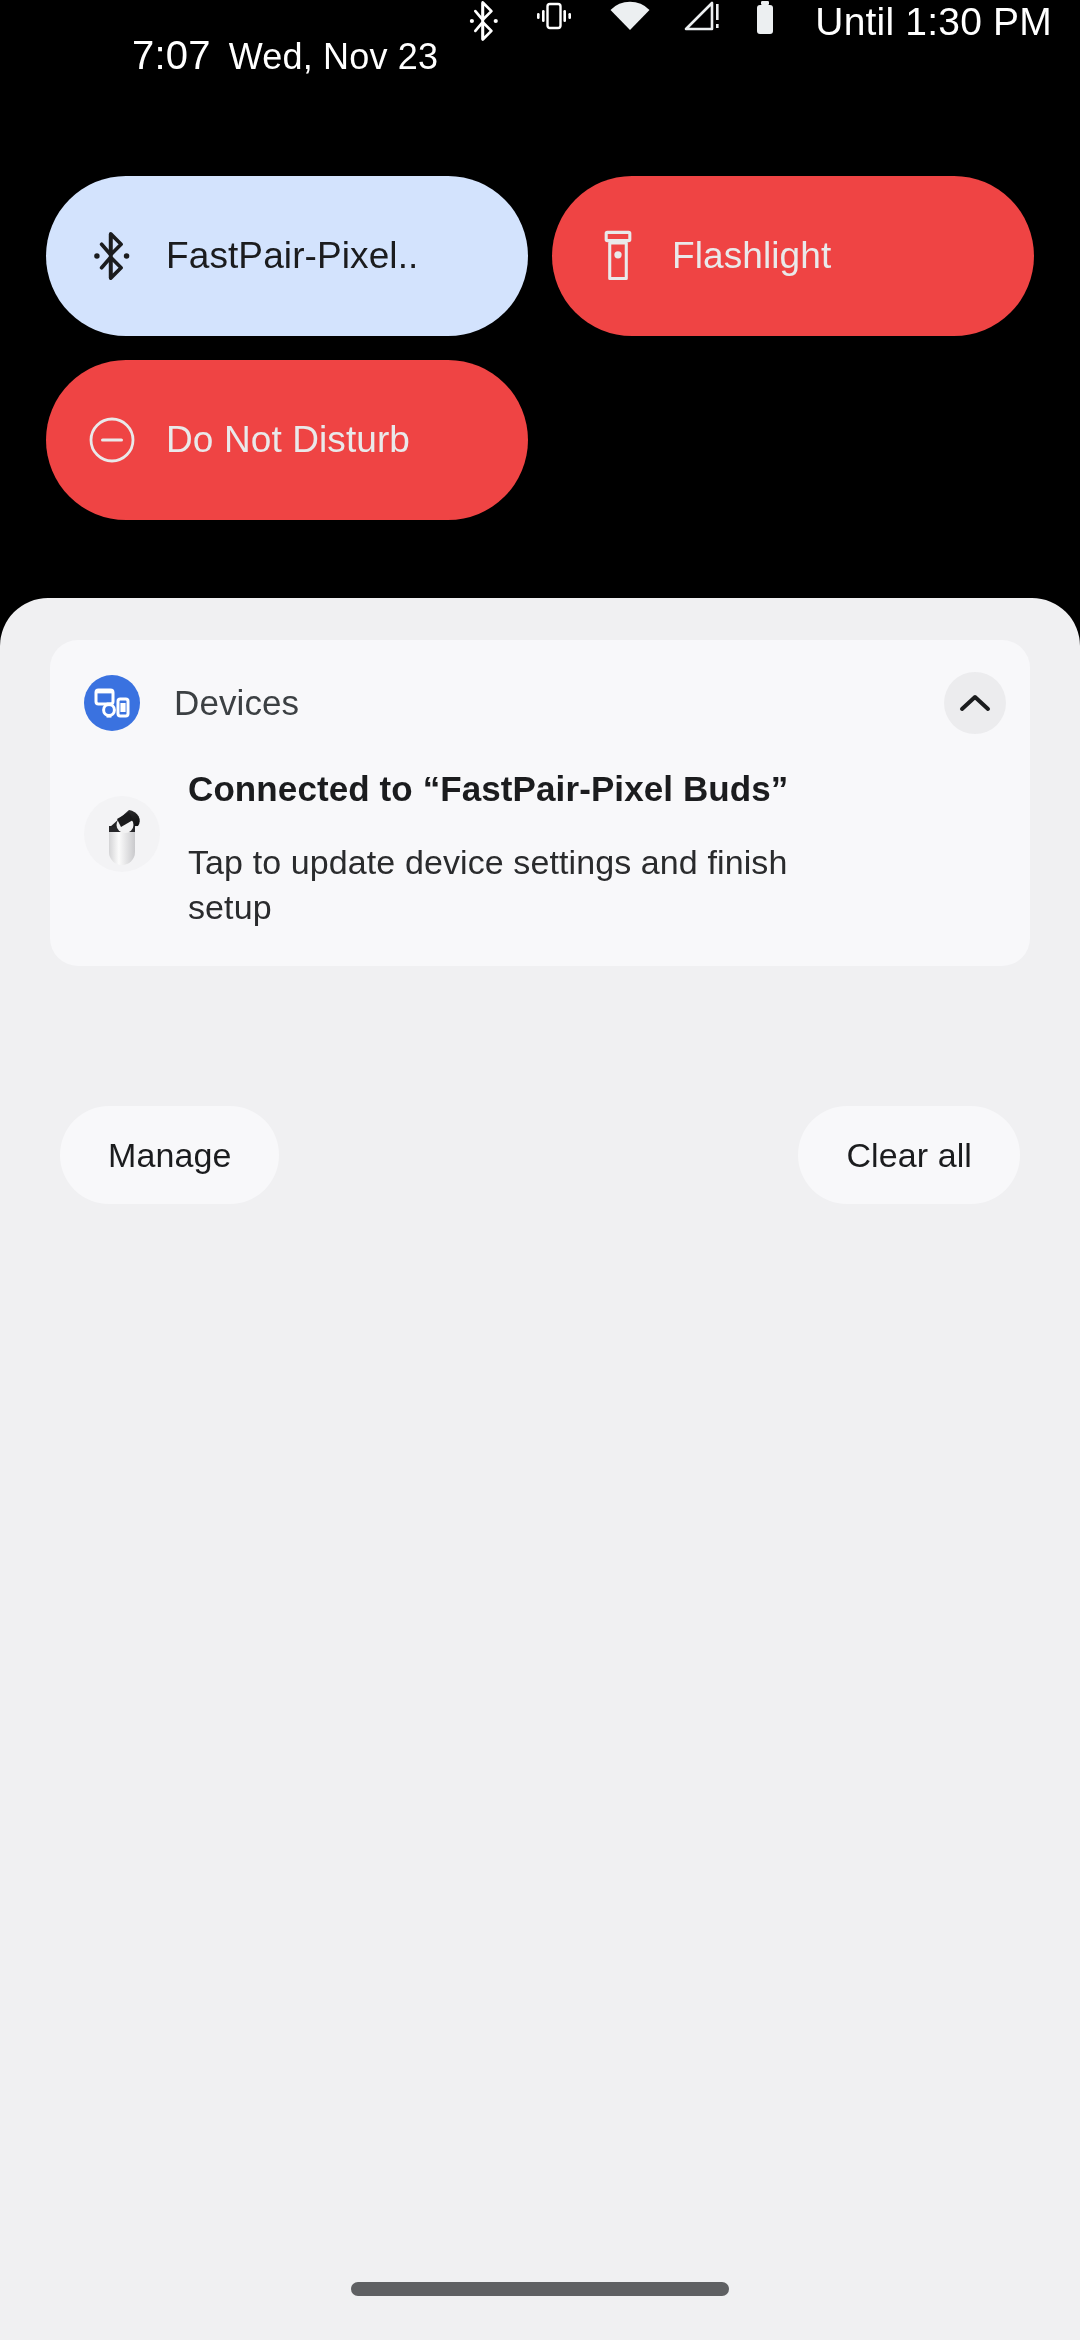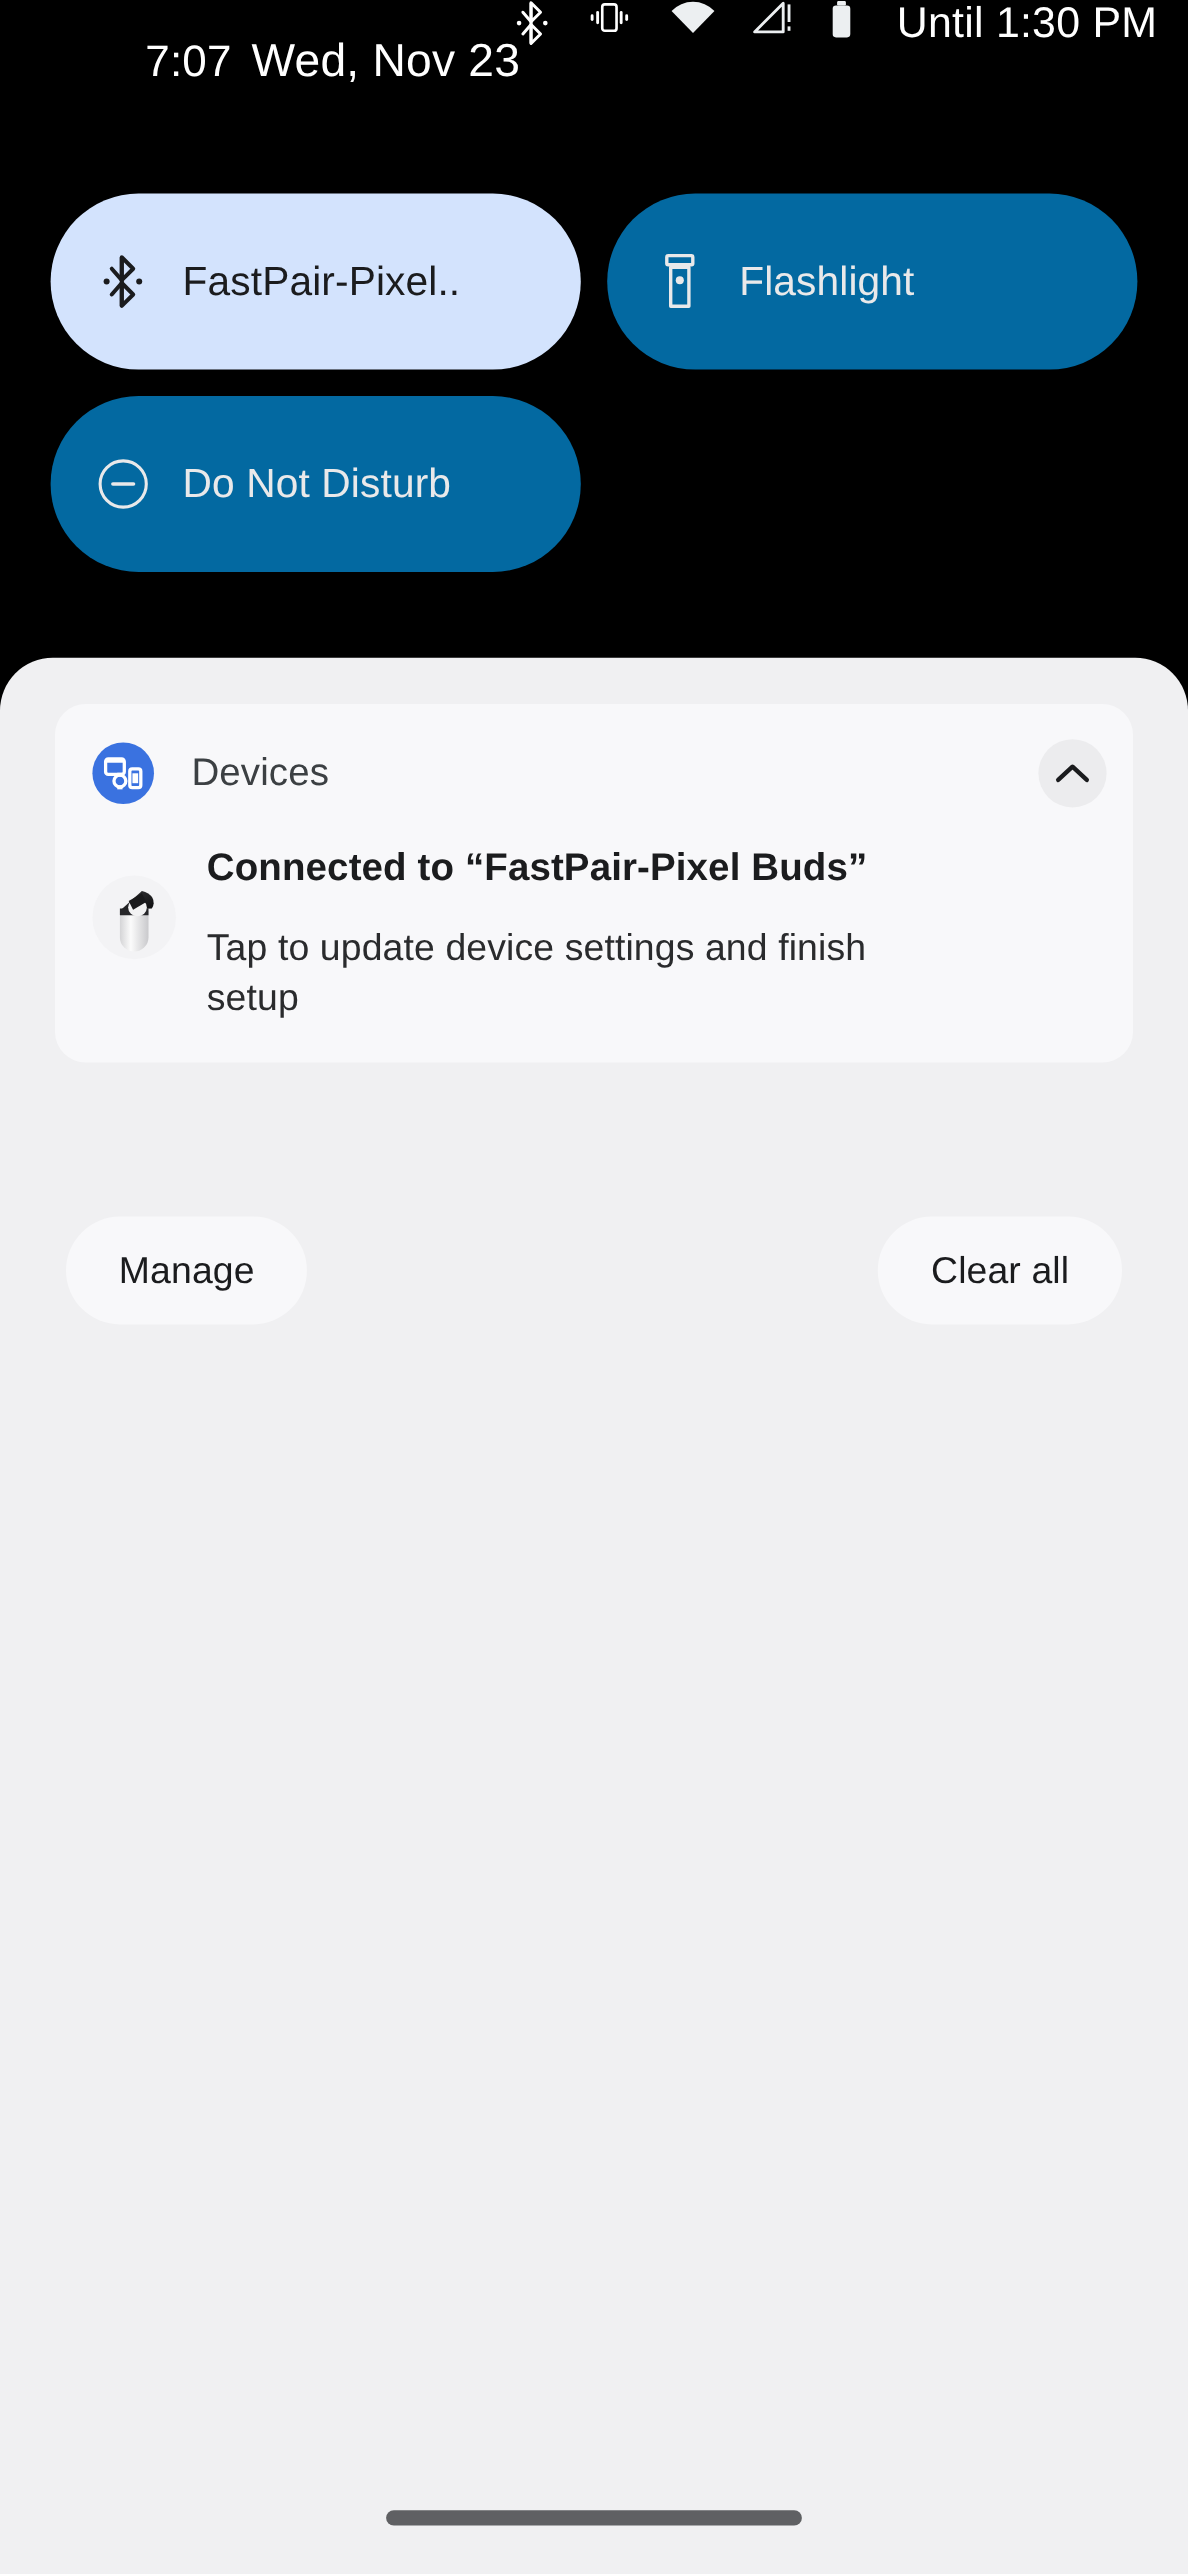--- a/index.html
+++ b/index.html
@@ -14,21 +14,21 @@
   
   .status-bar {
     position:absolute; top:0; left:0; width:1080px; height:110px;
     display:flex; align-items:center; color:#ffffff;
   }
   .sb-left {
     display:flex; align-items:baseline; gap:18px;
     margin-left:132px;
   }
   .sb-clock { font-size:40px; letter-spacing:0.2px; font-weight:400; }
-  .sb-date  { font-size:42px; letter-spacing:0.2px; font-weight:400; }
+  .sb-date  { font-size:36px; letter-spacing:0.2px; font-weight:400; }
   .sb-right {
     position:absolute; right:28px; top:0; height:110px;
     display:flex; align-items:flex-start; gap:33px;
   }
   .sb-icon { display:flex; align-items:center; justify-content:center; }
   .sb-battery-text { font-size:39px; letter-spacing:0.2px; margin-left:5px; }
 
   
   .qs-grid {
     position:absolute; left:46px; top:176px;
@@ -37,21 +37,21 @@
     grid-template-columns:1fr 1fr;
     gap:24px 24px;
   }
   .qs-tile {
     height:160px; border-radius:80px;
     display:flex; align-items:center;
     padding:0 40px;
     position:relative;
   }
   .qs-tile.on  { background:#d3e3fd; color:#1b1c1e; }
-  .qs-tile.off { background:#0369a1; color:#e9e9ea; }
+  .qs-tile.off { background:#ef4444; color:#e9e9ea; }
   .qs-ico { width:52px; height:52px; flex:0 0 52px; display:flex; align-items:center; justify-content:center; }
   .qs-label {
     margin-left:28px; font-size:37px; letter-spacing:0.1px;
     white-space:nowrap; overflow:hidden;
   }
   .qs-chevron { position:absolute; right:44px; top:50%; transform:translateY(-50%); display:flex; }
 
   
   .shade {
     position:absolute; left:0; top:598px; width:1080px; height:1742px;

